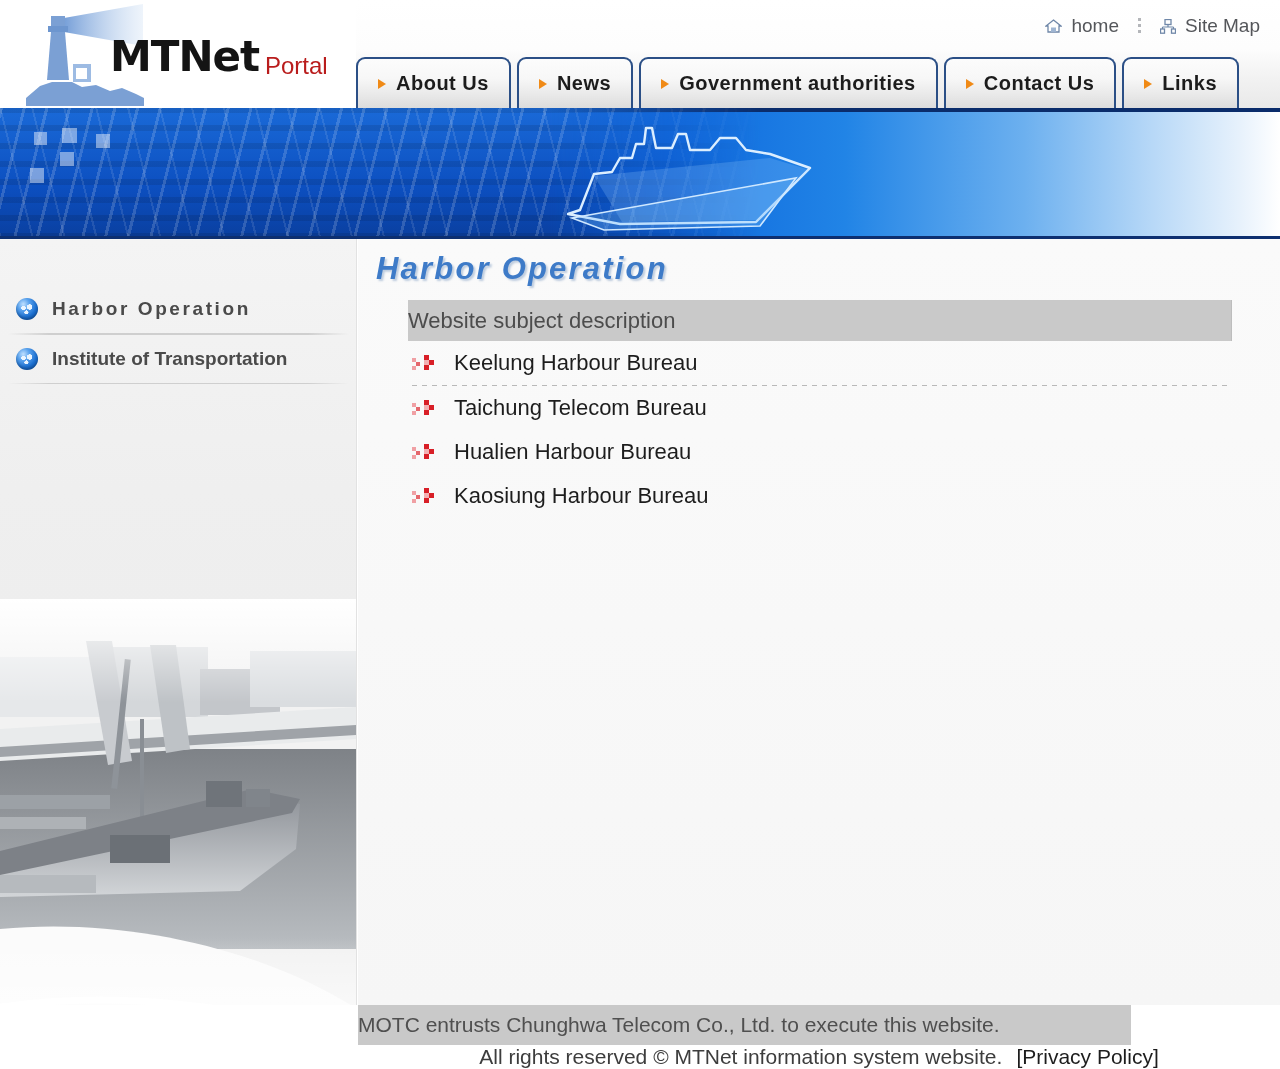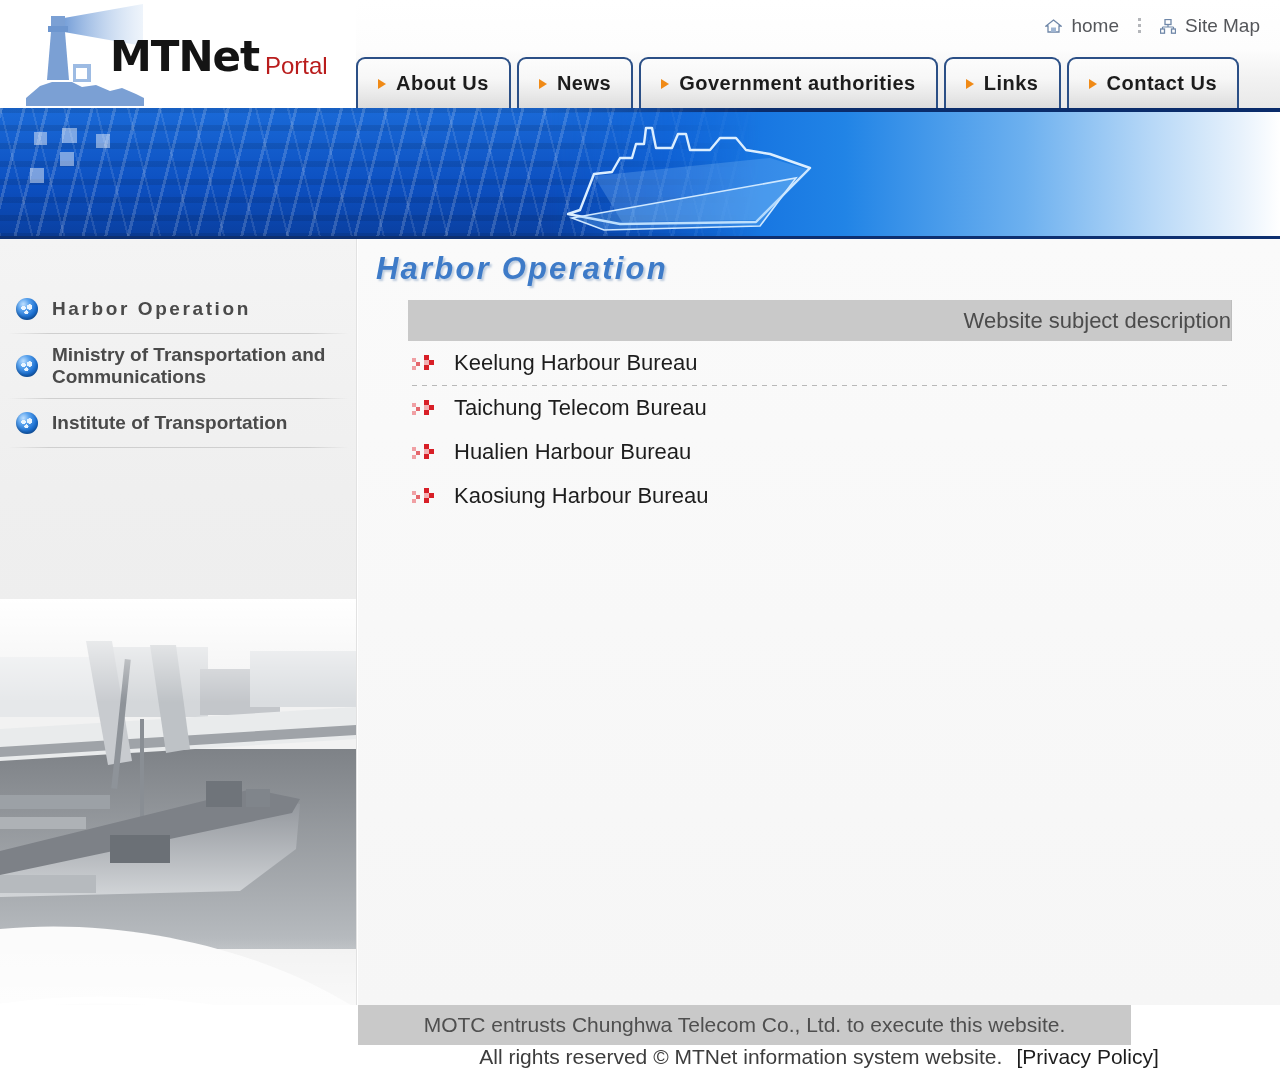--- a/index.html
+++ b/index.html
@@ -162,21 +162,21 @@
     font-size:31px; font-weight:bold; font-style:italic;
     color:#3e7bc8; letter-spacing:2.2px;
     font-family:"Liberation Sans", sans-serif;
     text-shadow: 2px 2px 2px rgba(120,150,190,0.45);
     white-space:nowrap;
   }
   #subject-bar {
     position:absolute; left:50px; top:61px; width:824px; height:41px;
     background:#c9c9c9;
     border-right:1px solid #bdbdbd;
-    display:flex; align-items:center; justify-content:flex-end;
+    display:flex; align-items:center; justify-content:flex-start;
   }
   #subject-bar span {
     font-size:22px; color:#4c4c4c; font-family:"Liberation Sans", sans-serif;
   }
   #list { position:absolute; left:50px; top:102px; width:824px;text-align:center; }
   .list-row {
     position:relative; display:flex; align-items:center; gap:18px;
     height:44px; padding-left:4px;
     cursor:pointer;
   }
@@ -188,21 +188,21 @@
   .row-dots {
     height:1px; margin-left:4px;
     background-image: repeating-linear-gradient(90deg,#b9b9b9 0 5px, transparent 5px 10px);
     background-size: 10px 1px;
   }
 
   
   #footer-band {
     position:absolute; left:358px; top:1005px; width:773px; height:40px;
     background:#c9c9c9;
-    display:flex; align-items:center; justify-content:center;
+    display:flex; align-items:center; justify-content:flex-start;
   }
   #footer-band span { font-size:21px; color:#4f4f4f; }
   #footer-line2 {
     position:absolute; left:358px; top:1045px; width:922px; height:24px;
     display:flex; align-items:flex-start; justify-content:center; gap:14px;
     background:#ffffff;
   }
   #footer-line2 .txt { font-size:21px; color:#3d3d3d; }
   #footer-line2 .priv { font-size:21px; color:#1d1d1d; cursor:pointer; }
   #footer-left-white {
@@ -265,25 +265,25 @@
       <div class="tab">
         <span class="tri"></span>
         <span class="tab-label">News</span>
       </div>
       <div class="tab">
         <span class="tri"></span>
         <span class="tab-label">Government authorities</span>
       </div>
       <div class="tab">
         <span class="tri"></span>
-        <span class="tab-label">Links</span>
+        <span class="tab-label">Contact Us</span>
       </div>
       <div class="tab">
         <span class="tri"></span>
-        <span class="tab-label">Contact Us</span>
+        <span class="tab-label">Links</span>
       </div>
     </nav>
   </div>
 
   <div id="banner">
     <div class="topline"></div>
     <div class="texture"></div>
     <div class="blocks">
       <i style="left:26px;top:14px;width:13px;height:13px;"></i>
       <i style="left:54px;top:10px;width:15px;height:15px;"></i>
@@ -301,24 +301,20 @@
 
   <aside id="sidebar">
     <div id="side-nav">
 
       <div class="side-item">
         <span class="globe"></span>
         <span class="side-label spaced">Harbor Operation</span>
       </div>
       <div class="side-sep"></div>
 
-      <div class="side-item">
-        <span class="globe"></span>
-        <span class="side-label" style="max-width:292px;">Ministry of Transportation and Communications</span>
-      </div>
       <div class="side-sep"></div>
 
       <div class="side-item">
         <span class="globe"></span>
         <span class="side-label">Institute of Transportation</span>
       </div>
       <div class="side-sep"></div>
     </div>
 
     <svg id="side-photo" viewBox="0 0 357 470" preserveAspectRatio="none">

